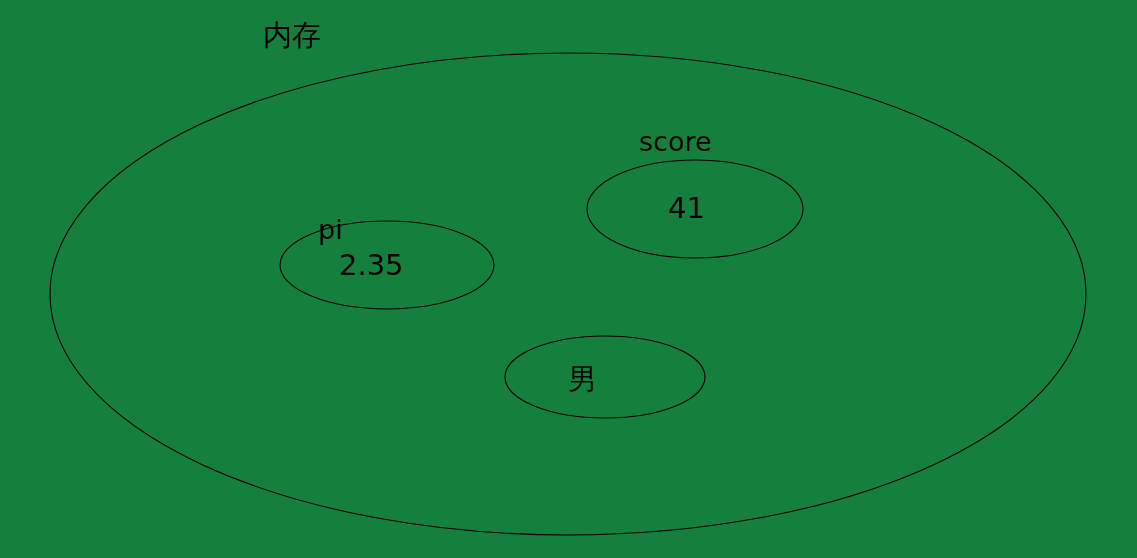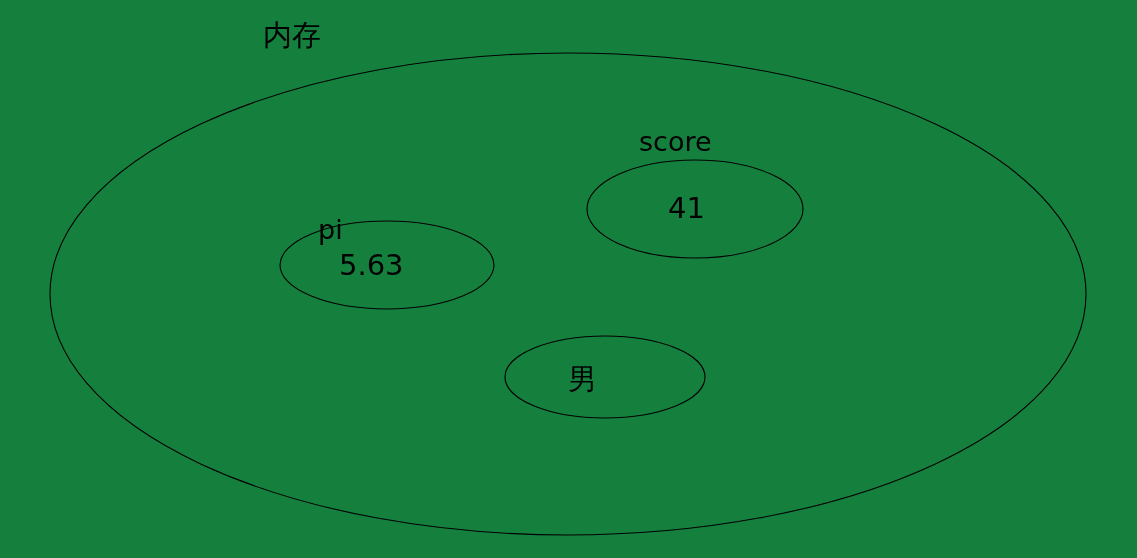--- a/index.html
+++ b/index.html
@@ -52,20 +52,20 @@
   <svg id="diagram-svg" viewBox="0 0 1137 558" xmlns="http://www.w3.org/2000/svg">
     <ellipse class="ellipse-shape" id="shape-memory" cx="568" cy="294" rx="518" ry="241" stroke="#000000"></ellipse>
     <ellipse class="ellipse-shape" id="shape-var-0" cx="387" cy="265" rx="107" ry="44" stroke="#000000"></ellipse>
     <ellipse class="ellipse-shape" id="shape-var-1" cx="695" cy="209" rx="108" ry="49" stroke="#000000"></ellipse>
     <ellipse class="ellipse-shape" id="shape-var-2" cx="605" cy="377" rx="100" ry="41" stroke="#000000"></ellipse>
   </svg>
 
   <div class="txt container-title" id="title-memory" style="left: 263px; top: 21px; color: rgb(0, 0, 0);">内存</div>
 
   <div class="txt var-label" id="label-var-0" style="left: 318px; top: 184px; color: rgb(0, 0, 0); margin-top: 32px;">pi</div>
-  <div class="txt var-value" id="value-var-0" style="left: 339px; top: 251px; color: rgb(0, 0, 0);">5.63</div>
+  <div class="txt var-value" id="value-var-0" style="left: 339px; top: 251px; color: rgb(0, 0, 0);">2.35</div>
 
   <div class="txt var-label" id="label-var-1" style="left: 639px; top: 128px; color: rgb(0, 0, 0); text-align: right;">score</div>
   <div class="txt var-value" id="value-var-1" style="left: 668px; top: 194px; color: rgb(0, 0, 0);">41</div>
 
   <div class="txt var-value" id="value-var-2" style="left: 568px; top: 365px; color: rgb(0, 0, 0);">男</div>
 
 </div>
 
 </body></html>

